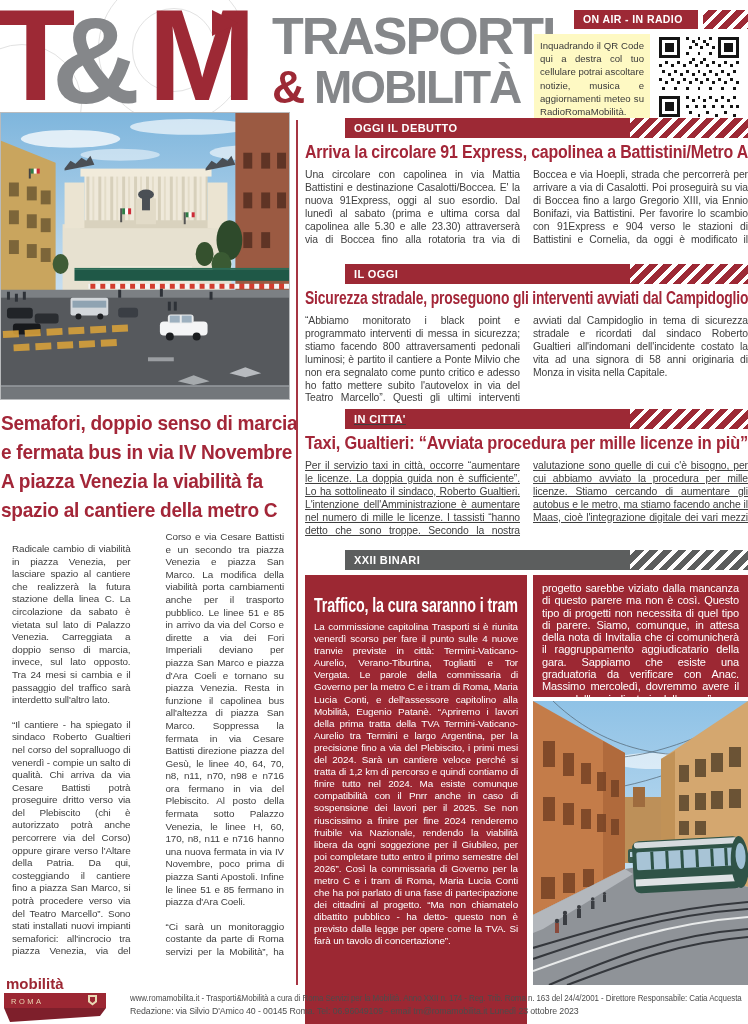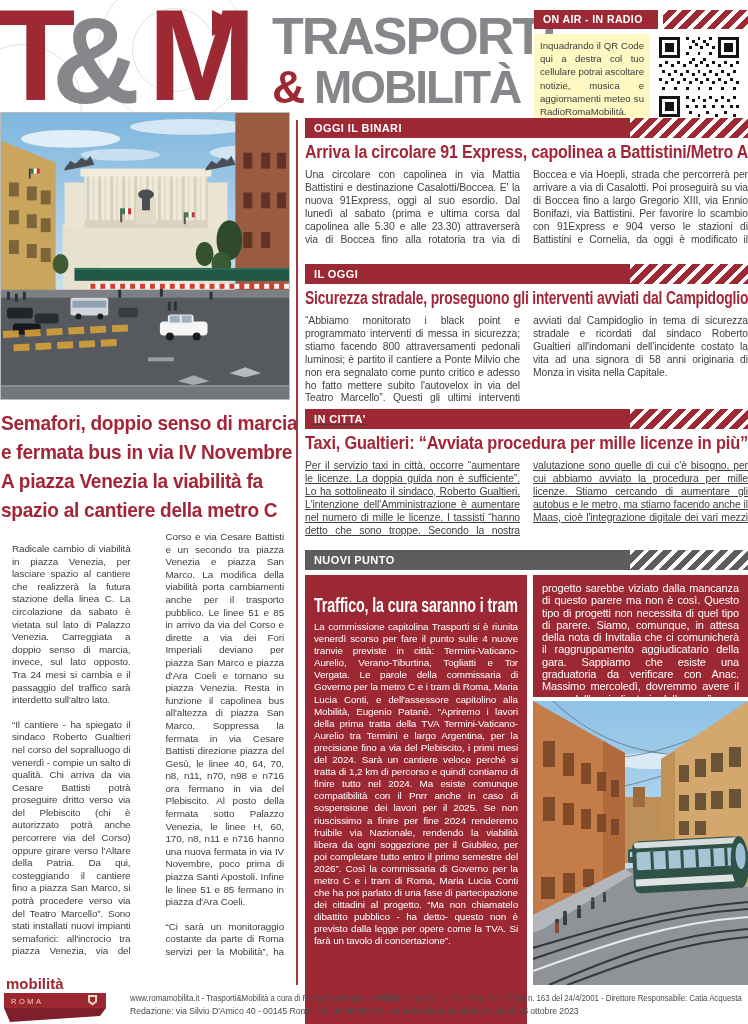--- a/index.html
+++ b/index.html
@@ -20,21 +20,21 @@
   .logo-t{left:-6px;top:-14px;font-size:130px;color:var(--brand_red);z-index:2;}
   .logo-amp{left:50px;top:-4px;font-size:122px;color:var(--logo_gray);z-index:1;}
   .logo-m{left:146px;top:-14px;font-size:130px;color:var(--brand_red);z-index:2;}
   .logo-triangle{position:absolute;left:210px;top:6px;width:0;height:0;z-index:3;
     border-left:26px solid var(--brand_red);border-top:13px solid transparent;border-bottom:13px solid transparent;}
   .masthead-title{position:absolute;left:272px;top:10px;width:260px;}
   .title-top{font-size:52px;font-weight:bold;color:var(--logo_gray);letter-spacing:-2px;line-height:1.0;}
   .title-bottom{font-size:46px;font-weight:bold;color:var(--logo_gray);letter-spacing:-2px;line-height:1.0;margin-top:2px;}
   .title-bottom .amp{color:var(--brand_red);}
   
-  .kicker{display:flex;height:20px;}
+  .kicker{display:flex;height:20px;margin-left:40px;}
   .kicker-label{flex:1;background:var(--brand_red);color:#fff;font-size:11px;font-weight:bold;
     letter-spacing:.4px;padding:4px 0 0 9px;white-space:nowrap;}
   .kicker-stripes{width:118px;background:repeating-linear-gradient(135deg,#fff 0 4px,var(--brand_red) 4px 10px);}
   .kicker.gray .kicker-label{background:var(--bar_gray);}
   .kicker.gray .kicker-stripes{background:repeating-linear-gradient(135deg,#fff 0 4px,var(--bar_gray) 4px 10px);}
   
   .radio-box{position:absolute;left:534px;top:10px;width:214px;}
   .radio-box .kicker{height:19px;}
   .radio-box .kicker-label{flex:0 0 124px;font-size:10.5px;padding-top:3px;}
   .radio-box .kicker-stripes{flex:1;margin-left:5px;}
@@ -266,21 +266,21 @@
       <p>Radicale cambio di viabilità in piazza Venezia, per lasciare spazio al cantiere che realizzerà la futura stazione della linea C. La circolazione da sabato è vietata sul lato di Palazzo Venezia. Carreggiata a doppio senso di marcia, invece, sul lato opposto. Tra 24 mesi si cambia e il passaggio del traffico sarà interdetto sull'altro lato.</p>
       <p>“Il cantiere - ha spiegato il sindaco Roberto Gualtieri nel corso del sopralluogo di venerdì - compie un salto di qualità. Chi arriva da via Cesare Battisti potrà proseguire dritto verso via del Plebiscito (chi è autorizzato potrà anche percorrere via del Corso) oppure girare verso l'Altare della Patria. Da qui, costeggiando il cantiere fino a piazza San Marco, si potrà procedere verso via del Teatro Marcello”. Sono stati installati nuovi impianti semaforici: all'incrocio tra piazza Venezia, via del Corso e via Cesare Battisti e un secondo tra piazza Venezia e piazza San Marco. La modifica della viabilità porta cambiamenti anche per il trasporto pubblico. Le linee 51 e 85 in arrivo da via del Corso e dirette a via dei Fori Imperiali deviano per piazza San Marco e piazza d'Ara Coeli e tornano su piazza Venezia. Resta in funzione il capolinea bus all'altezza di piazza San Marco. Soppressa la fermata in via Cesare Battisti direzione piazza del Gesù, le linee 40, 64, 70, n8, n11, n70, n98 e n716 ora fermano in via del Plebiscito. Al posto della fermata sotto Palazzo Venezia, le linee H, 60, 170, n8, n11 e n716 hanno una nuova fermata in via IV Novembre, poco prima di piazza Santi Apostoli. Infine le linee 51 e 85 fermano in piazza d'Ara Coeli.</p>
       <p>“Ci sarà un monitoraggio costante da parte di Roma servizi per la Mobilità”, ha ricordato Gualtieri. “È stata completata la fase dello spostamento dei sottoservizi - ha aggiunto Andrea Sciotti, responsabile unico del progetto della linea C - e questo ci consentirà di partire con i lavori di scavo dei diaframmi che inizieremo a posare ad inizio 2024. Questa fase durerà un anno e mezzo. Intorno al 2025 inizierà lo scavo vero e proprio sotto il livello di copertura per realizzare il solaio. Il cantiere non sarà interrotto per il Giubileo”.</p>
     </div>
   </section>
 
   <div class="vert-sep"></div>
 
   <section class="rsec s-debutto">
     <div class="kicker">
-      <span class="kicker-label">OGGI IL BINARI</span>
+      <span class="kicker-label">OGGI IL DEBUTTO</span>
       <span class="kicker-stripes"></span>
     </div>
     <h2 class="fit" style="transform-origin: left top; transform: scaleX(0.884232);">Arriva la circolare 91 Express, capolinea a Battistini/Metro A</h2>
     <div class="sec-body">
       <p>Una circolare con capolinea in via Mattia Battistini e destinazione Casalotti/Boccea. E' la nuova 91Express, oggi al suo esordio. Dal lunedì al sabato (prima e ultima corsa dal capolinea alle 5.30 e alle 23.30) attraverserà via di Boccea fino alla rotatoria tra via di Boccea e via Hoepli, strada che percorrerà per arrivare a via di Casalotti. Poi proseguirà su via di Boccea fino a largo Gregorio XIII, via Ennio Bonifazi, via Battistini. Per favorire lo scambio con 91Express e 904 verso le stazioni di Battistini e Cornelia, da oggi è modificato il percorso della linea 031/031D. Dettagli ed elenco fermate su romamobilita.it.</p>
     </div>
   </section>
 
   <section class="rsec s-punto">
     <div class="kicker">
@@ -299,21 +299,21 @@
       <span class="kicker-stripes"></span>
     </div>
     <h2 class="fit" style="transform-origin: left top; transform: scaleX(0.907787);">Taxi, Gualtieri: “Avviata procedura per mille licenze in più”</h2>
     <div class="sec-body">
       <p>Per il servizio taxi in città, occorre “aumentare le licenze. La doppia guida non è sufficiente”. Lo ha sottolineato il sindaco, Roberto Gualtieri. L'intenzione dell'Amministrazione è aumentare nel numero di mille le licenze. I tassisti “hanno detto che sono troppe. Secondo la nostra valutazione sono quelle di cui c'è bisogno, per cui abbiamo avviato la procedura per mille licenze. Stiamo cercando di aumentare gli autobus e le metro, ma stiamo facendo anche il Maas, cioè l'integrazione digitale dei vari mezzi di mobilità. Vorremmo inserire i taxi anche nell'intermodalità”.</p>
     </div>
   </section>
 
   <section class="rsec s-binari">
     <div class="kicker gray">
-      <span class="kicker-label">NUOVI PUNTO</span>
+      <span class="kicker-label">XXII BINARI</span>
       <span class="kicker-stripes"></span>
     </div>
     <div class="red-box box-left">
       <h3 class="fit" style="transform-origin: left top; transform: scaleX(0.715789);">Traffico, la cura saranno i tram</h3>
       <p>La commissione capitolina Trasporti si è riunita venerdì scorso per fare il punto sulle 4 nuove tranvie previste in città: Termini-Vaticano-Aurelio, Verano-Tiburtina, Togliatti e Tor Vergata. Le parole della commissaria di Governo per la metro C e i tram di Roma, Maria Lucia Conti, e dell'assessore capitolino alla Mobilità, Eugenio Patanè. “Apriremo i lavori della prima tratta della TVA Termini-Vaticano-Aurelio tra Termini e largo Argentina, per la precisione fino a via del Plebiscito, i primi mesi del 2024. Sarà un cantiere veloce perché si tratta di 1,2 km di percorso e quindi contiamo di finire tutto nel 2024. Ma esiste comunque compatibilità con il Pnrr anche in caso di sospensione dei lavori per il 2025. Se non riuscissimo a finire per fine 2024 renderemo fruibile via Nazionale, rendendo la viabilità libera da ogni soggezione per il Giubileo, per poi completare tutto entro il primo semestre del 2026”. Così la commissaria di Governo per la metro C e i tram di Roma, Maria Lucia Conti che ha poi parlato di una fase di partecipazione dei cittadini al progetto. “Ma non chiamatelo dibattito pubblico - ha detto-  questo non è previsto dalla legge per opere come la TVA. Si farà un tavolo di concertazione”.</p>
     </div>
     <div class="red-box box-right">
       <p>progetto sarebbe viziato dalla mancanza di questo parere ma non è così. Questo tipo di progetti non necessita di quel tipo di parere. Siamo, comunque, in attesa della nota di Invitalia che ci comunicherà il raggruppamento aggiudicatario della gara. Sappiamo che esiste una graduatoria da verificare con Anac. Massimo mercoledì, dovremmo avere il nome dell'aggiudicatario della gara”.</p>
     </div>
     <svg class="tram-photo" viewBox="0 0 215 284" preserveAspectRatio="none">

